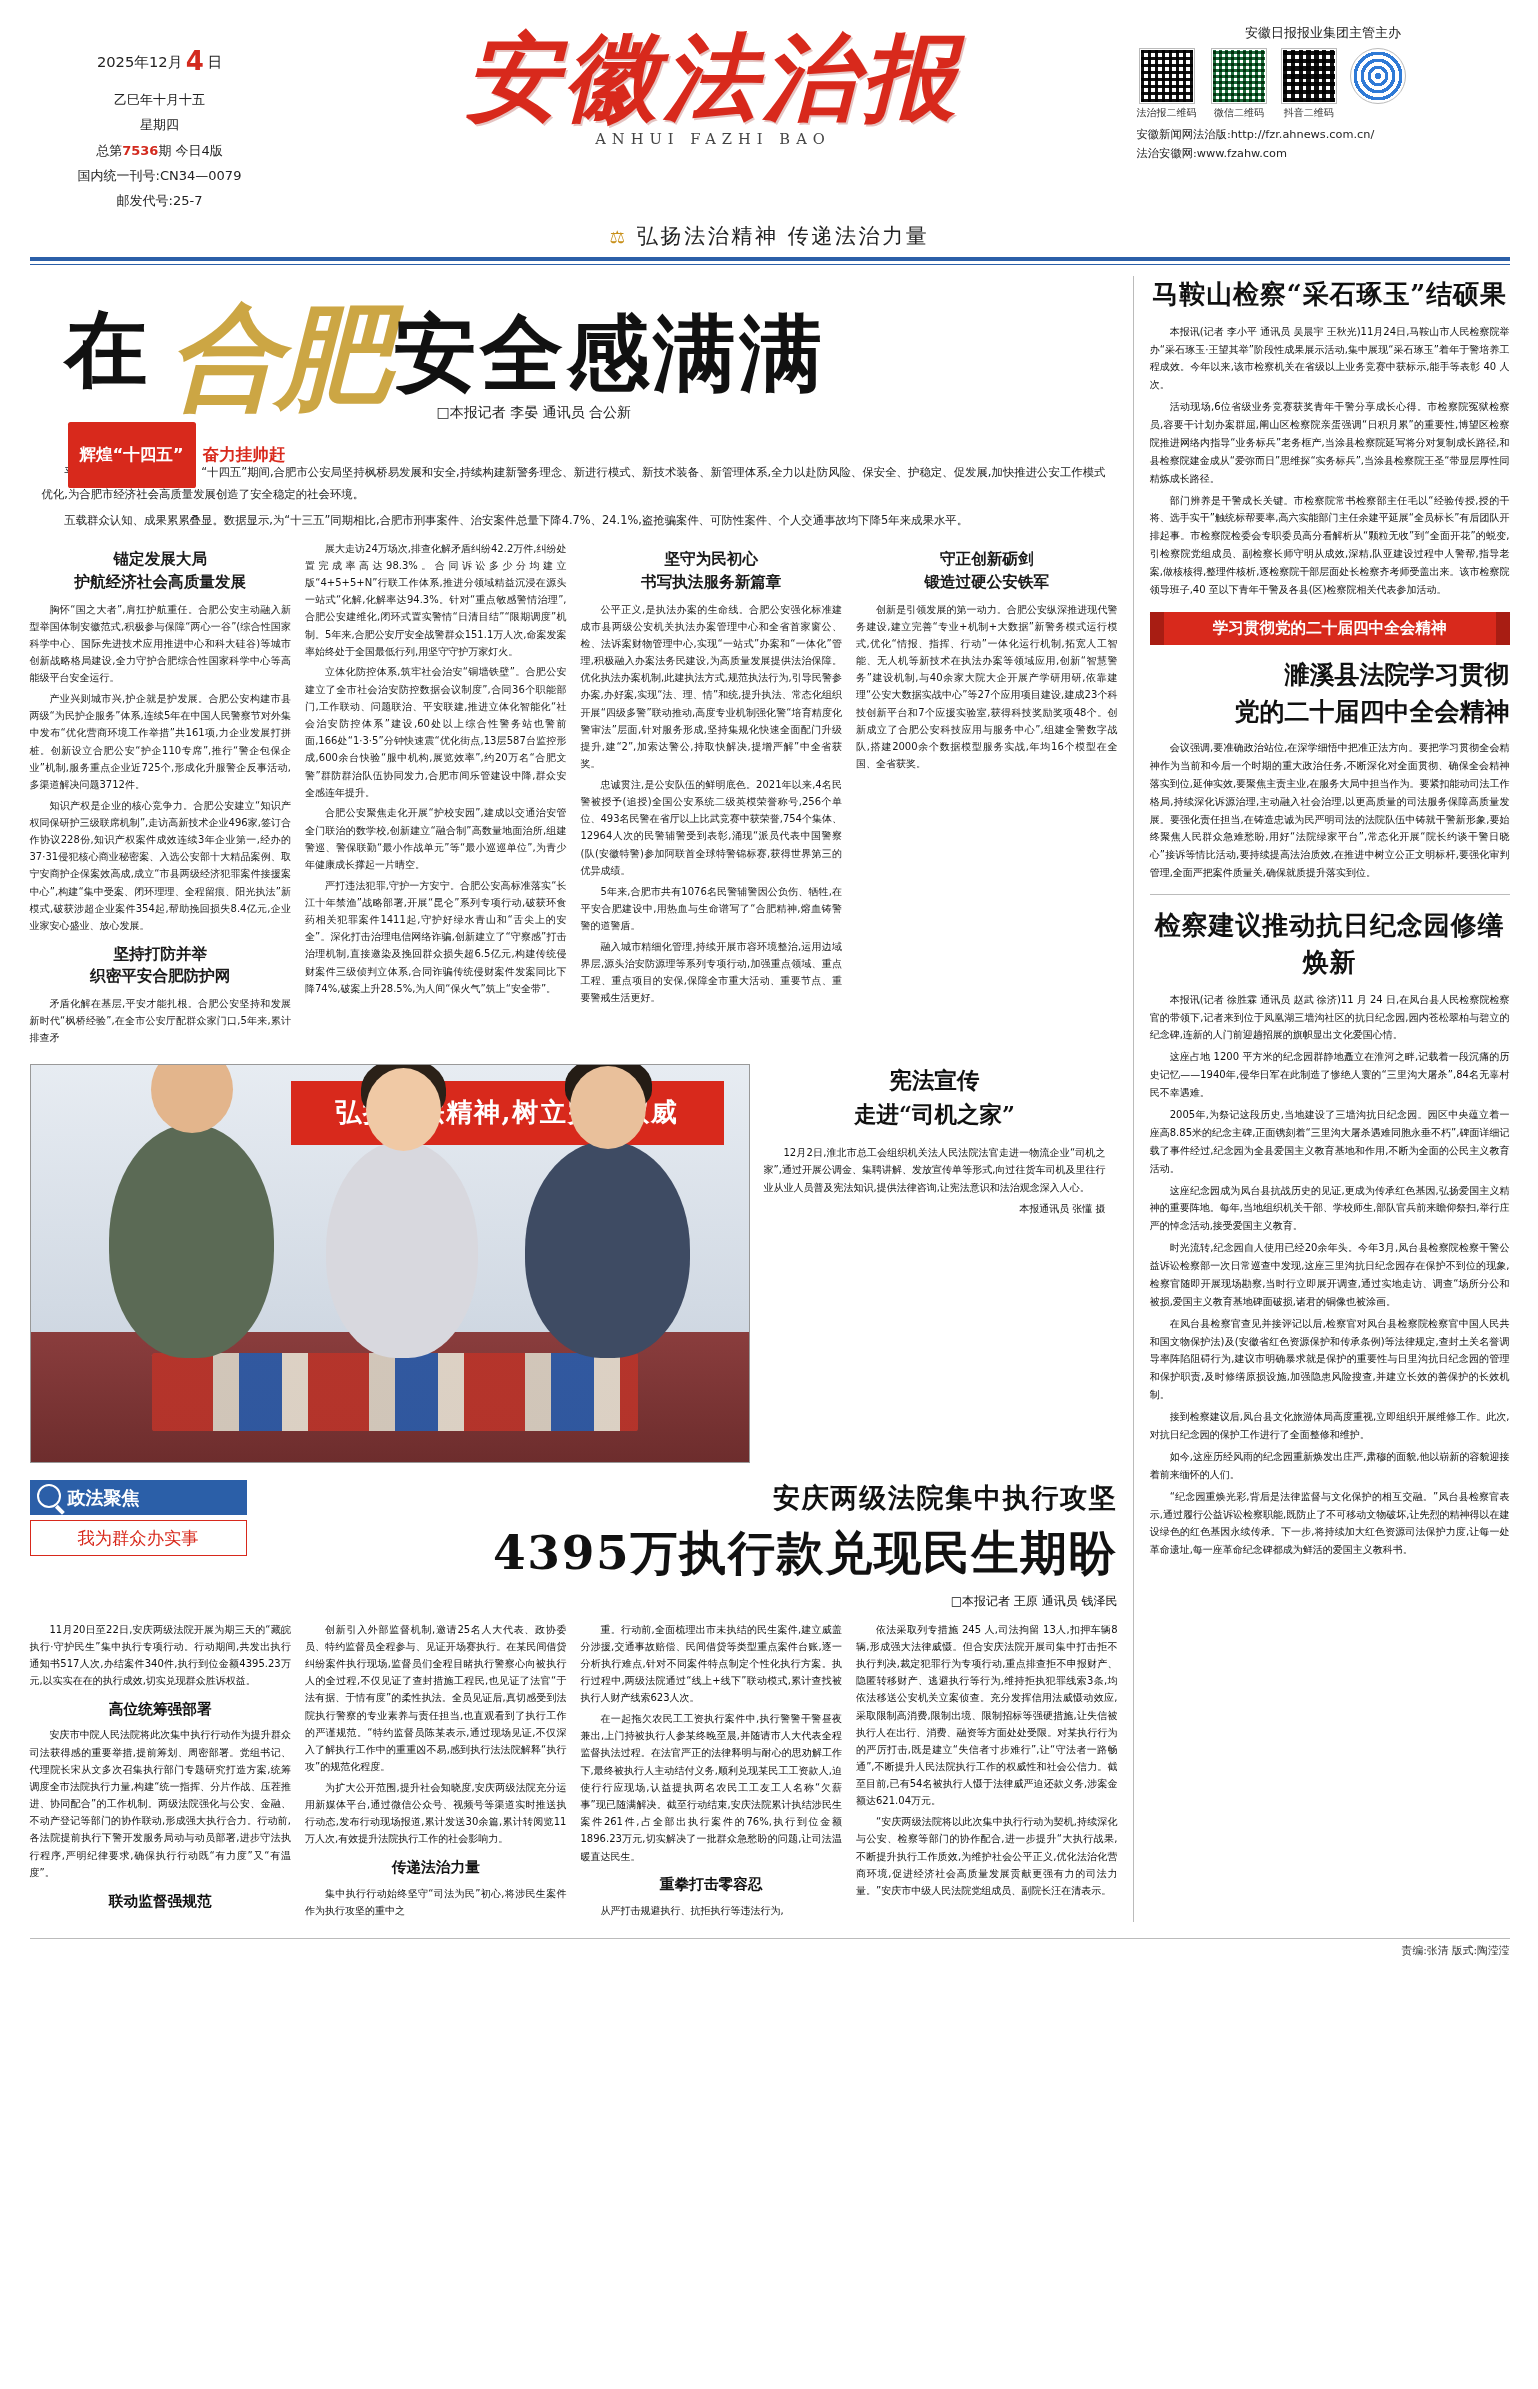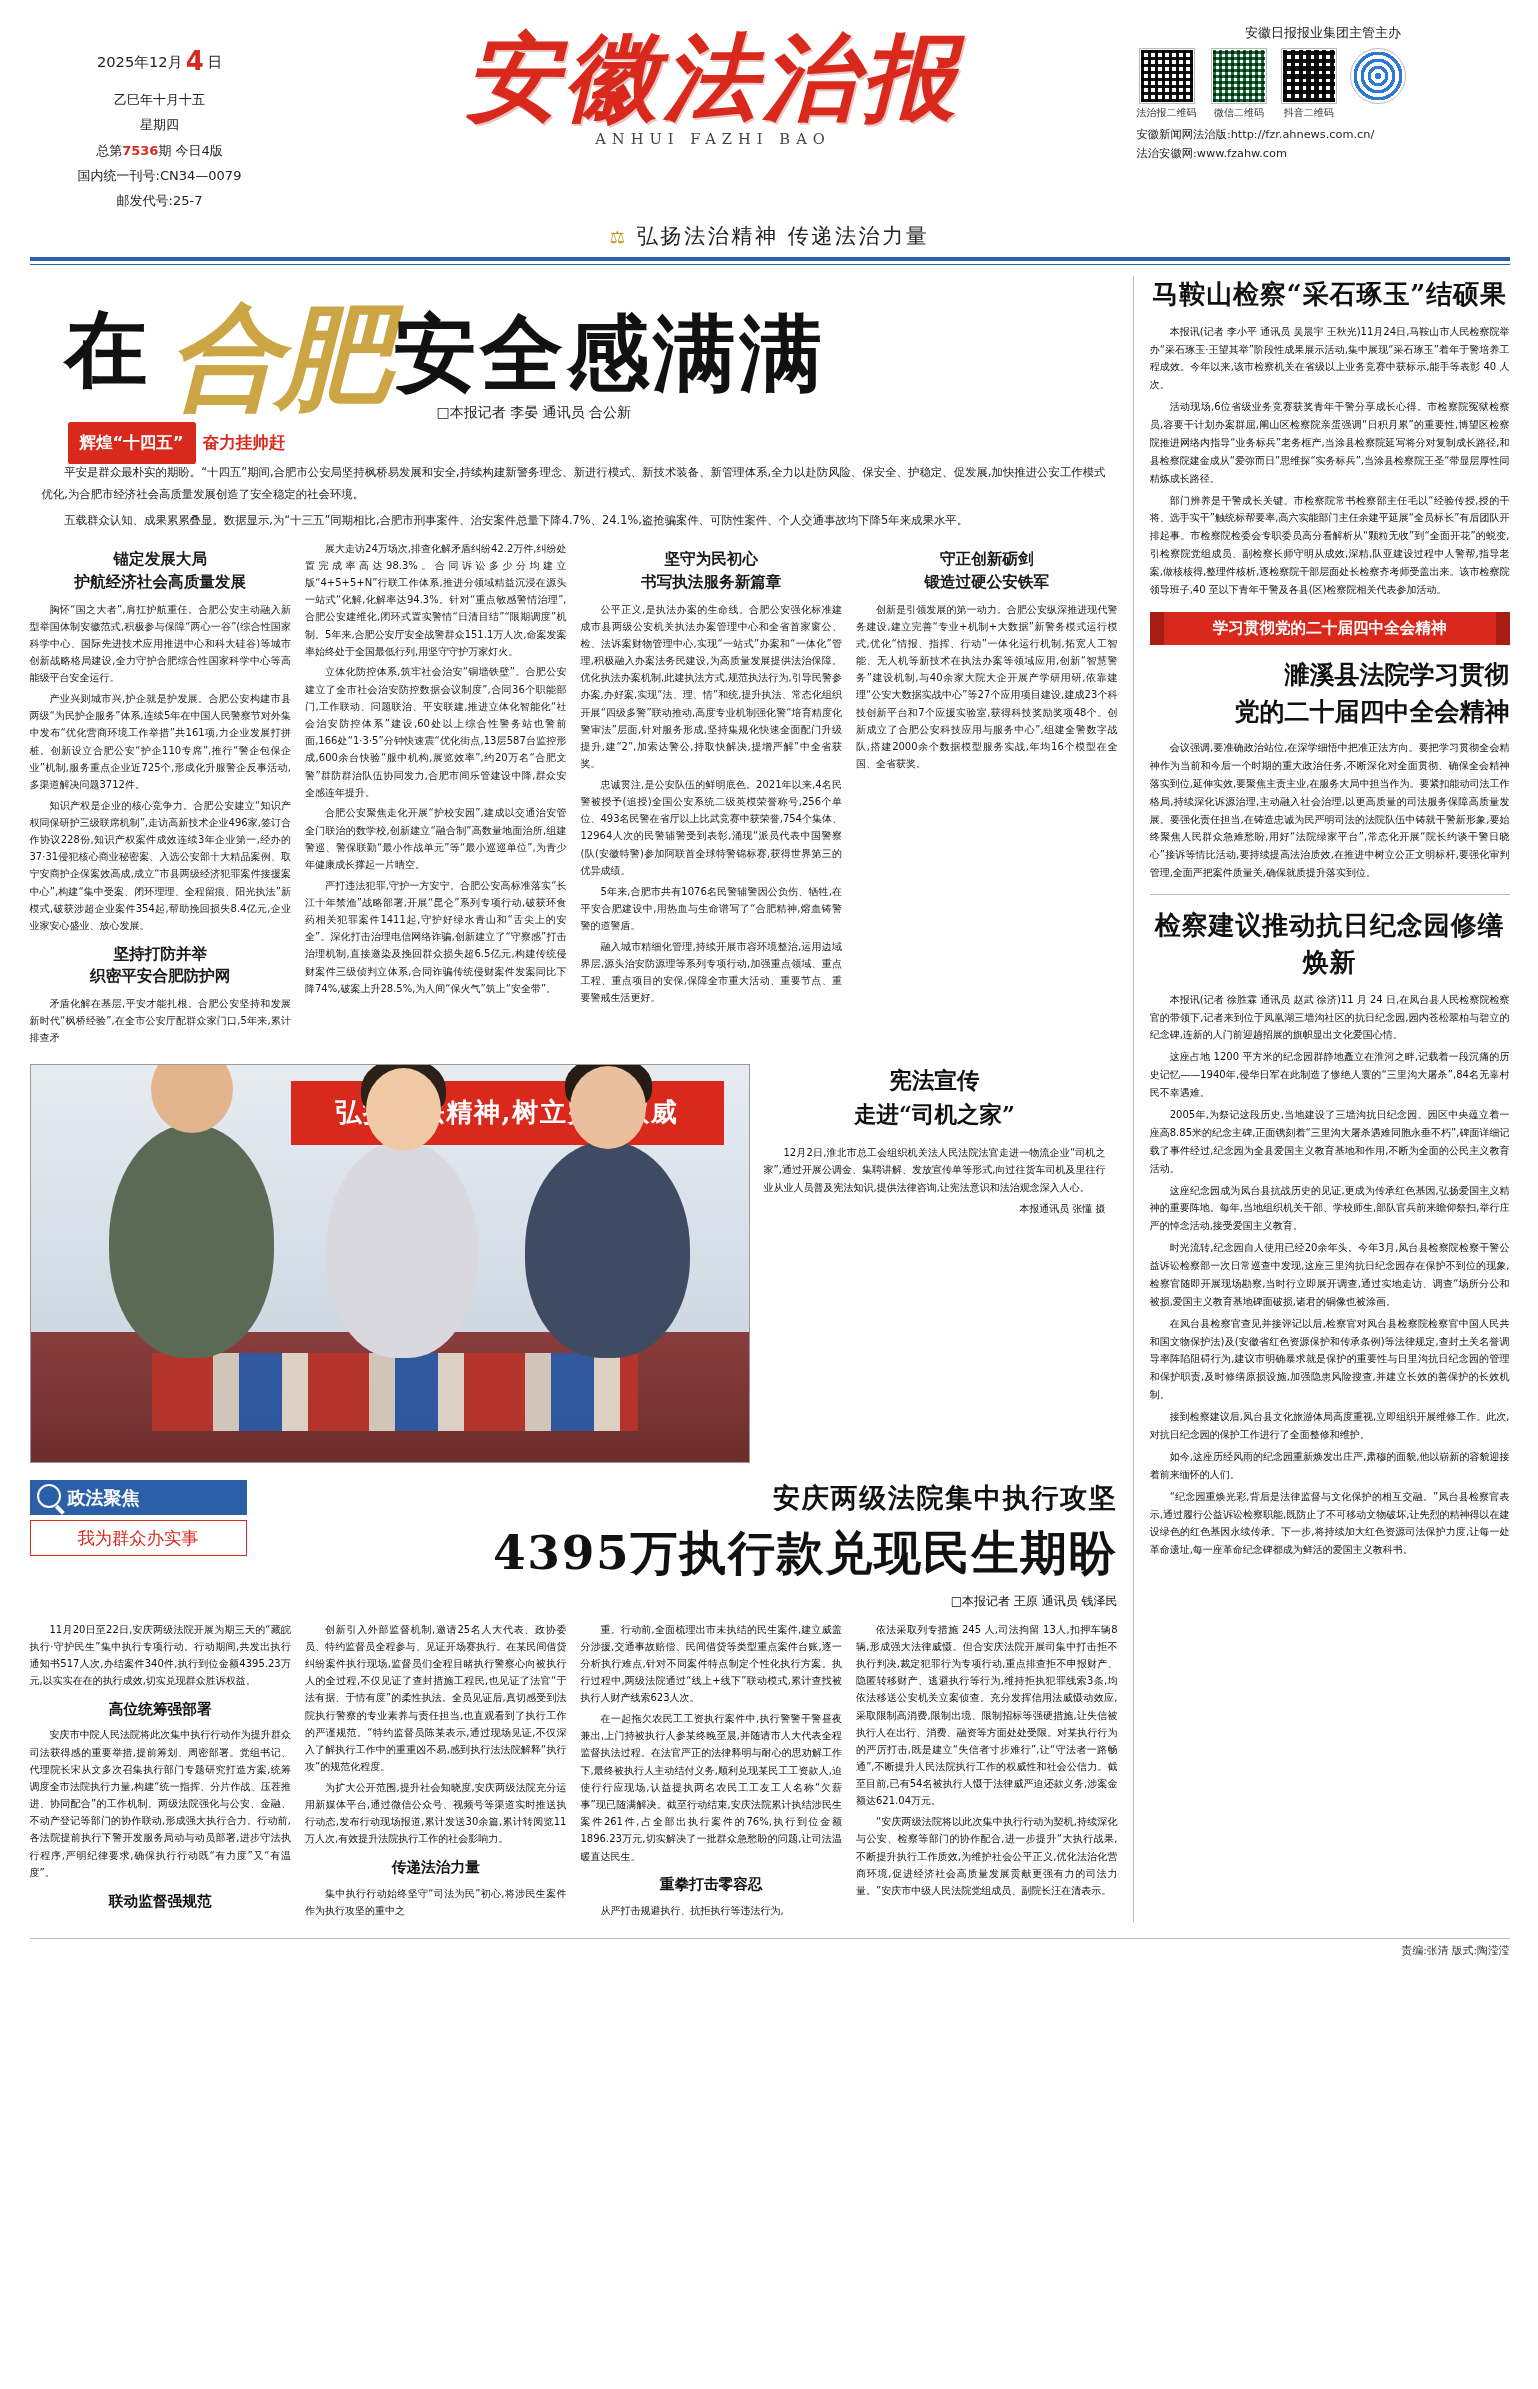--- a/index.html
+++ b/index.html
@@ -71,21 +71,21 @@
   
   .headline-wrap { position:relative; height: 186px; }
   .hl-zai { position:absolute; left: 35px; top: 19px; font-size: 83px; font-weight:bold; font-family:"DejaVu Serif", serif; color:#111; }
   .hl-hefei { position:absolute; left: 139px; top: 5.2px; font-size: 113px; font-weight:bold;
      font-family:"DejaVu Serif", serif; color:#caa23a; letter-spacing: -5.2px; opacity:.95; font-style:italic;}
   .hl-main { position:absolute; left: 364px; top: 22.5px; font-size: 83px; font-weight:bold; font-family:"DejaVu Serif", serif; color:#111; letter-spacing: 3.5px;}
   .hl-by { position:absolute; left: 407px; top: 128px; font-size: 14px; color:#222; }
   .badge-14 {
     position:absolute; left: 38px; top: 146px; display:flex; align-items:center; gap:7px;
   }
-  .badge-14 .b1 { background:#d8291c; color:#fff; font-size: 16.5px; padding: 10px 12px; border-radius: 2.6px; font-weight:bold;}
+  .badge-14 .b1 { background:#d8291c; color:#fff; font-size: 16.5px; padding: 22px 12px; border-radius: 2.6px; font-weight:bold;}
   .badge-14 .b2 { color:#d8291c; font-size: 16.5px; font-weight:bold; }
 
   .lead-para { font-size: 11.4px; line-height: 1.85; text-align:justify; padding: 0 12px; color:#222;}
   .lead-para p { margin: 0 0 5.2px 0; text-indent: 2em; }
 
   
   .cols4 { display:flex; gap: 14px; margin-top: 8.7px; }
   .col { width: 262px; font-size: 10px; line-height: 1.72; text-align:justify; color:#1a1a1a; }
   .col p { margin: 0 0 3.5px 0; text-indent: 2em; }
   .sub-h { text-align:center; font-size: 15.6px; font-weight:bold; font-family:"DejaVu Serif", serif; margin: 8.7px 0 7px 0; line-height:1.45;}

